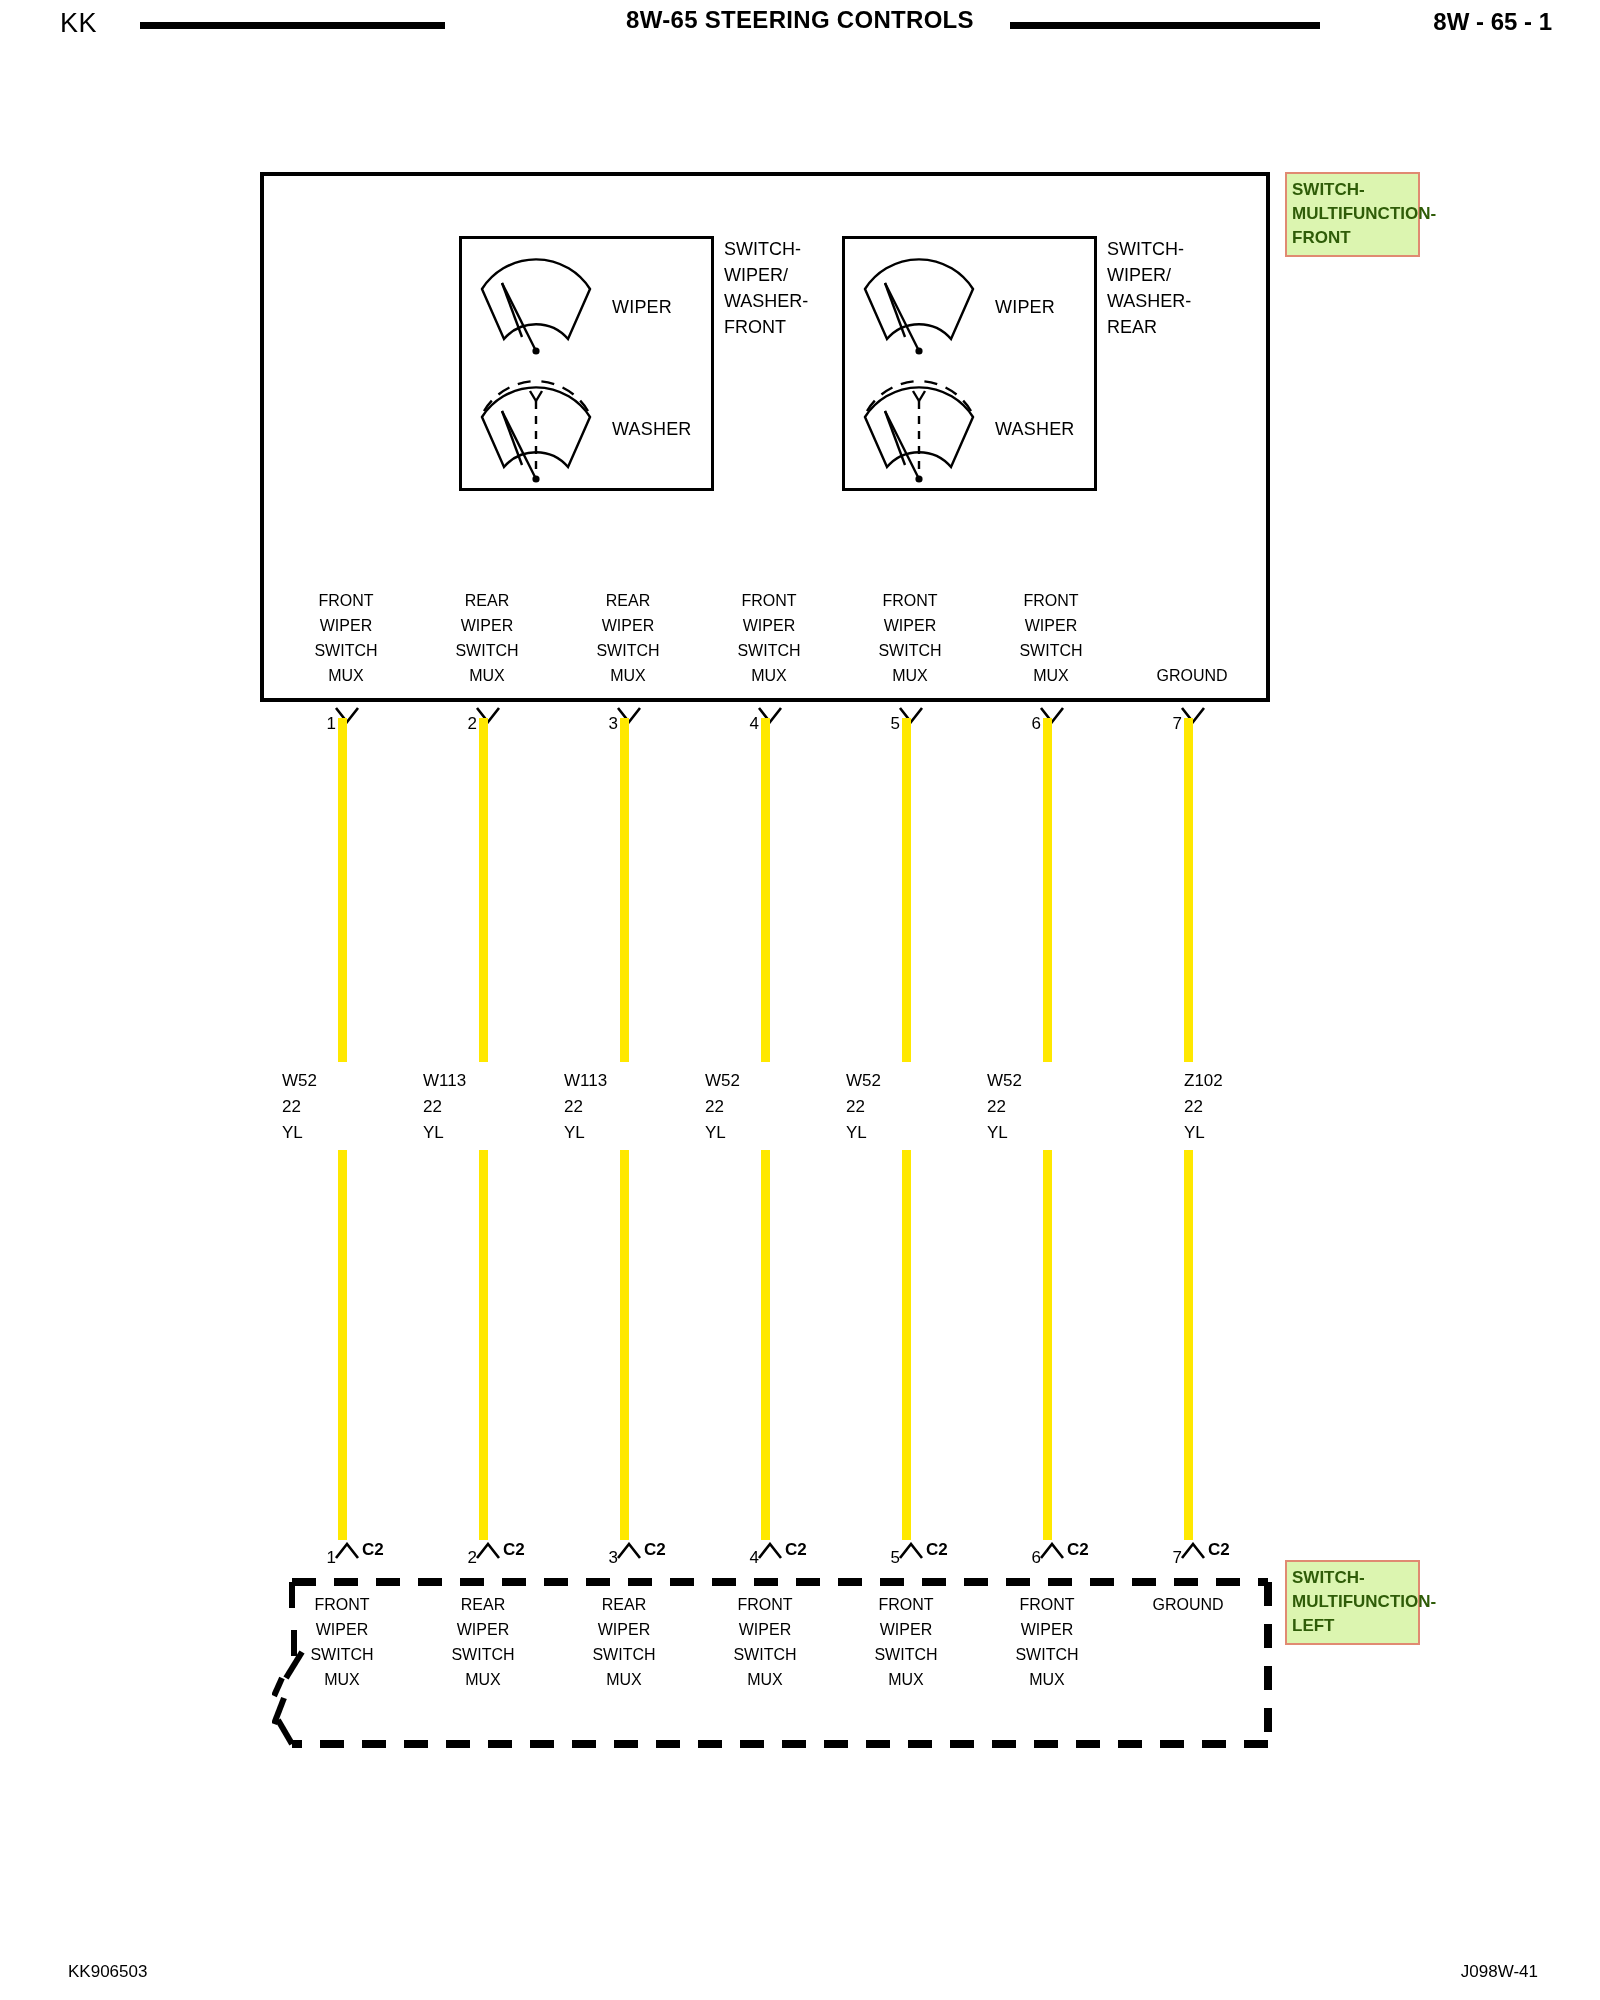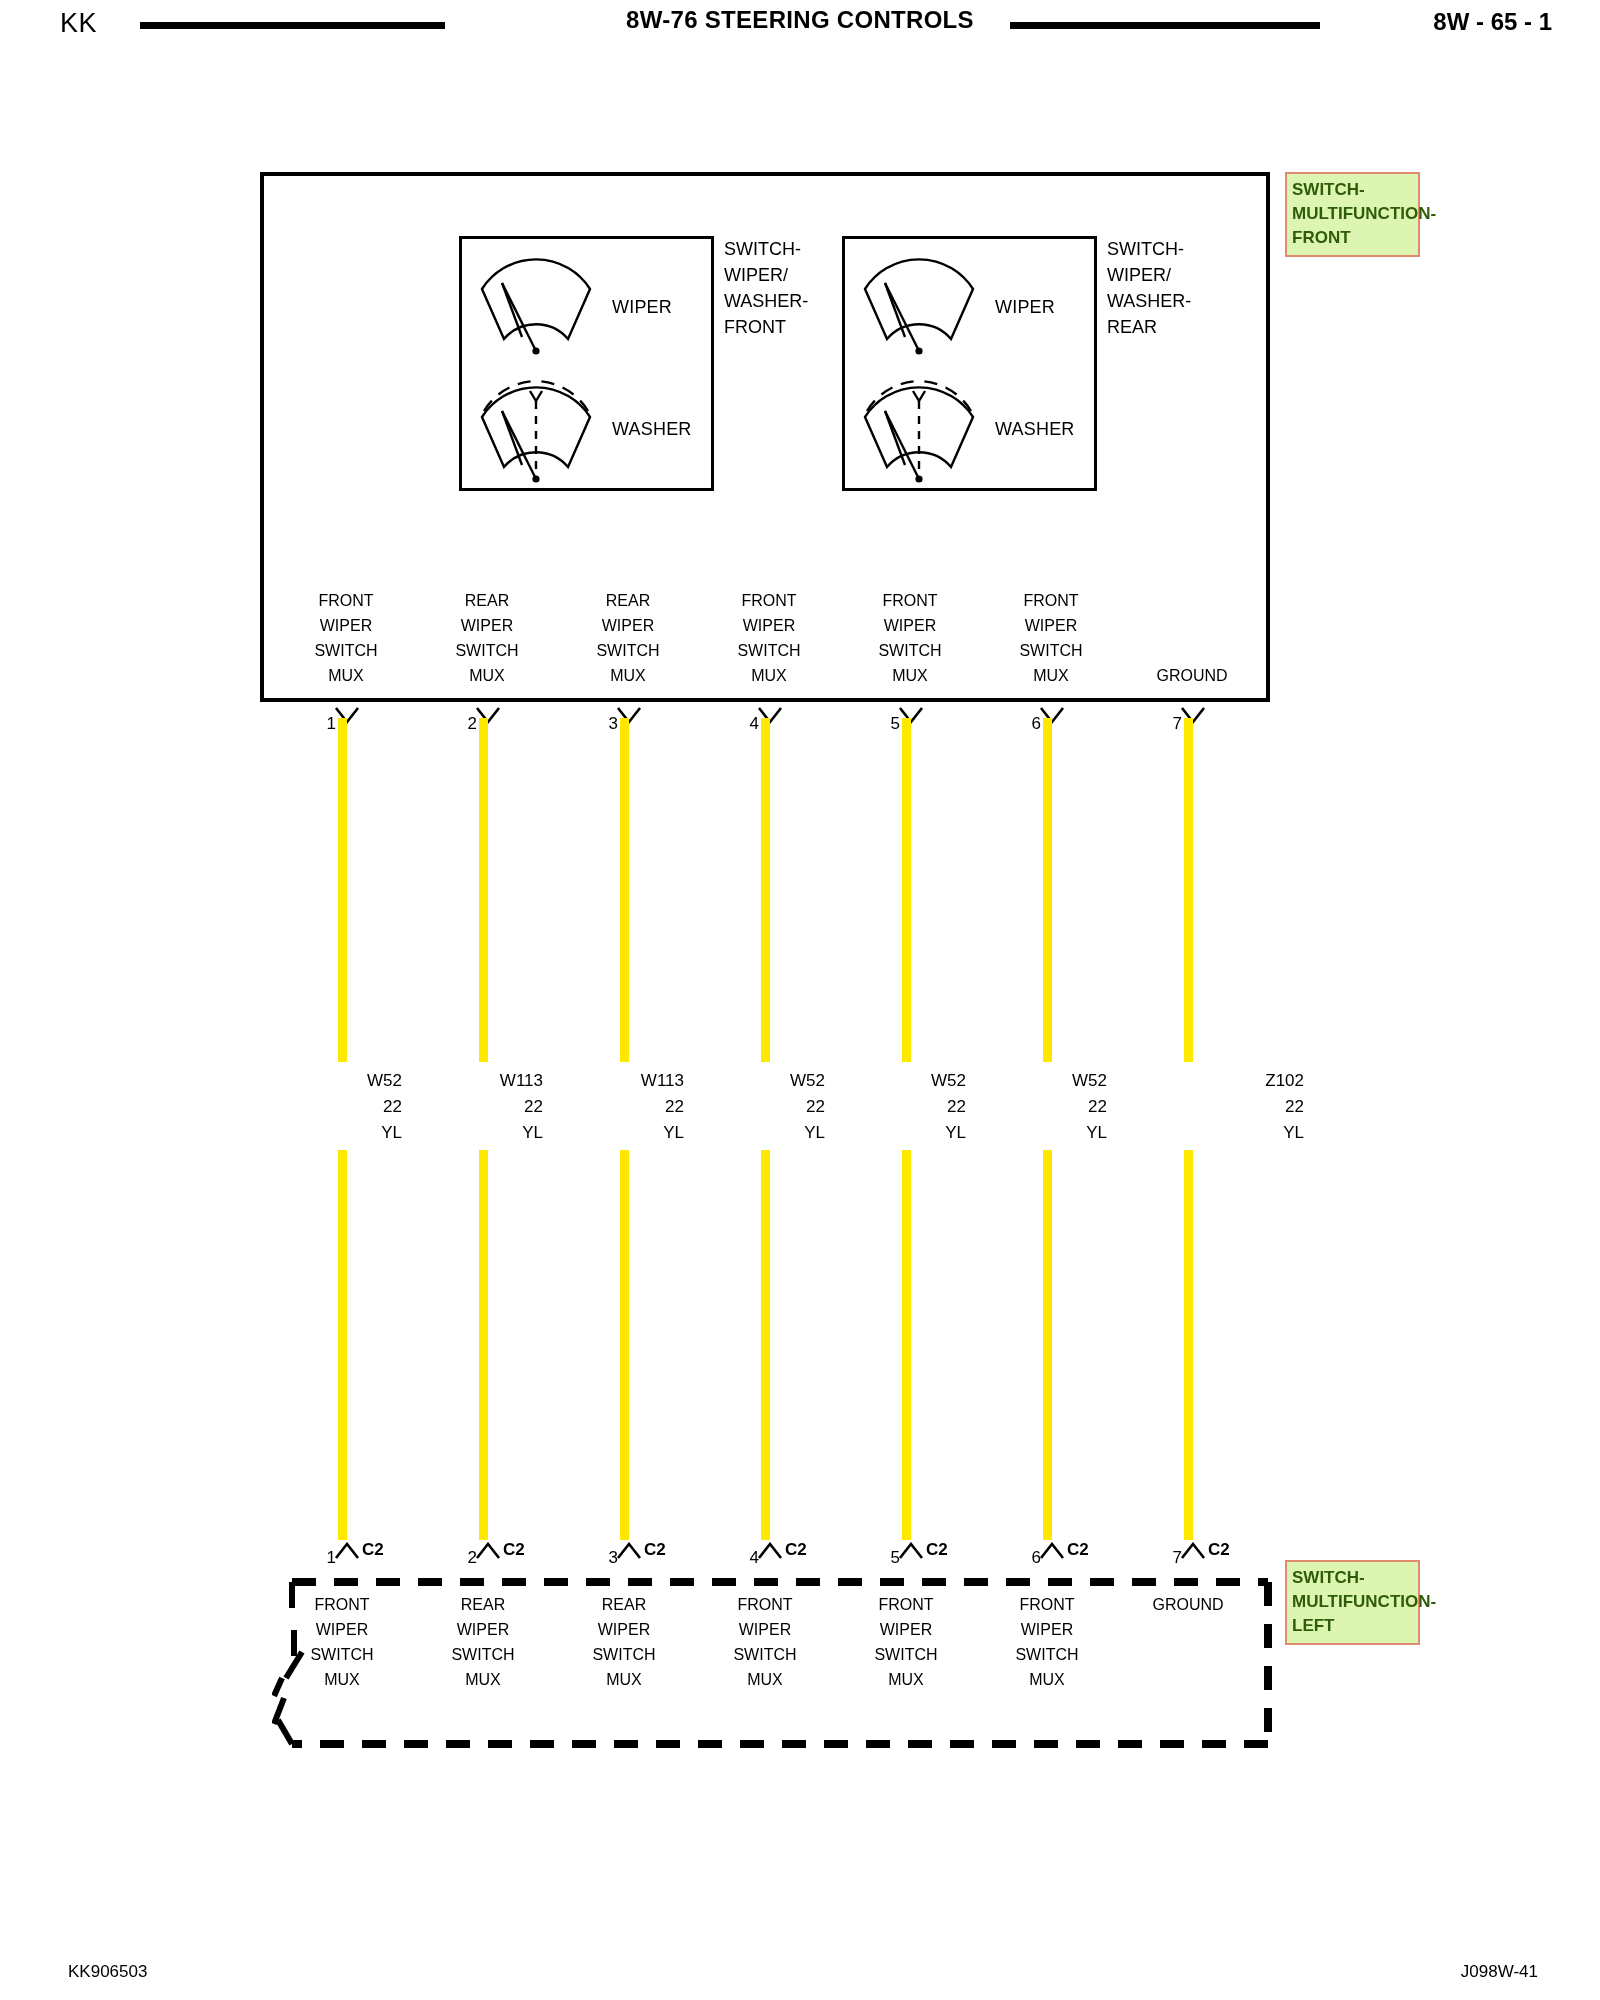--- a/index.html
+++ b/index.html
@@ -147,21 +147,21 @@
     width: 30px;
   }
   .c2-tag {
     position: absolute;
     font-size: 17px;
     font-weight: bold;
   }
   .wire-id {
     position: absolute;
     width: 120px;
-    text-align: right;
+    text-align: left;
     font-size: 17px;
     line-height: 26px;
   }
 
   
   #lower-box {
     position: absolute;
     left: 272px; top: 1578px;
     width: 1000px; height: 170px;
   }
@@ -190,21 +190,21 @@
     right: 62px; bottom: 18px;
     font-size: 17px;
   }
 </style>
 </head>
 <body>
 
 <div id="page-header">
   <div id="hdr-left">KK</div>
   <div id="hdr-rule-left"></div>
-  <div id="hdr-title">8W-76 STEERING CONTROLS</div>
+  <div id="hdr-title">8W-65 STEERING CONTROLS</div>
   <div id="hdr-rule-right"></div>
   <div id="hdr-right">8W - 65 - 1</div>
 </div>
 
 <div id="upper-box">
 
   <div class="sym-box" id="sym-box-front">
     <svg class="sym-wiper" viewBox="0 0 120 100">
       <path d="M6 32 A64 64 0 0 1 114 32 L92 82 A42 42 0 0 0 28 82 Z" fill="none" stroke="#000" stroke-width="2.4"></path>
       <path d="M26 26 L46 80" fill="none" stroke="#000" stroke-width="2.4"></path>

